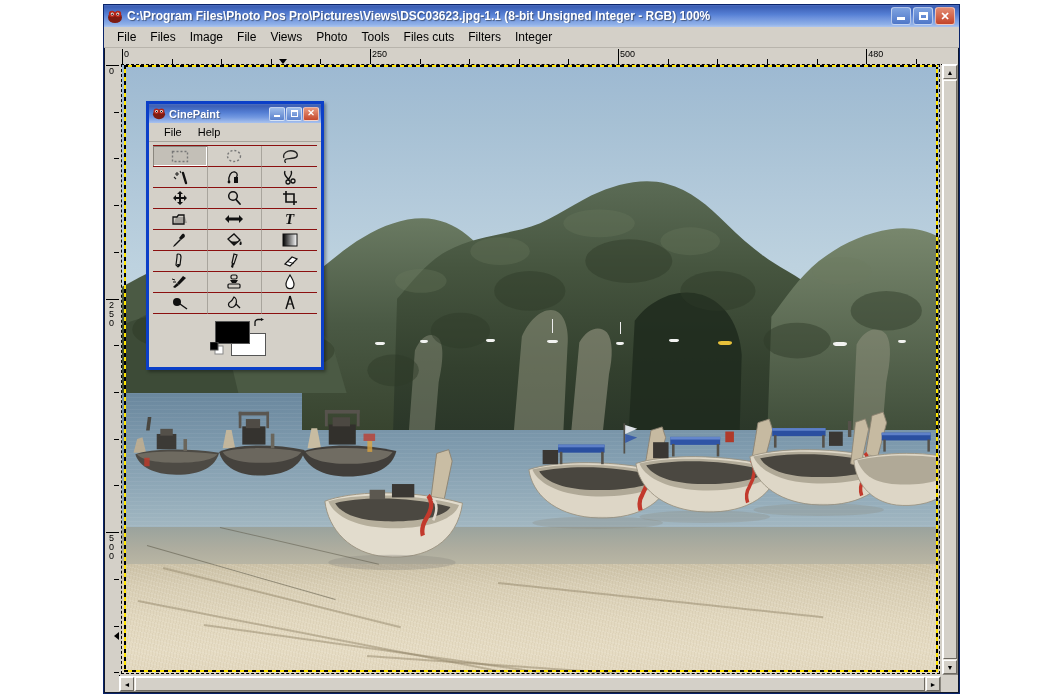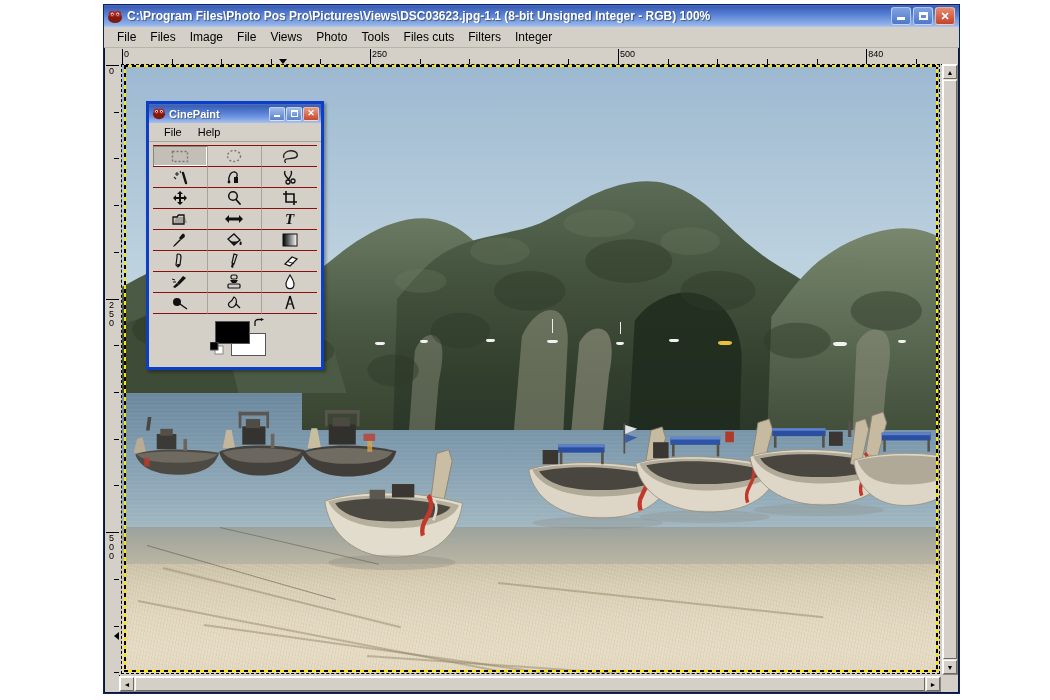--- a/index.html
+++ b/index.html
@@ -254,21 +254,21 @@
         <div class="rtick" style="left: 350.267px; width: 1px; bottom: 0px; height: 5px;"></div>
         <div class="rtick" style="left: 399.877px; width: 1px; bottom: 0px; height: 5px;"></div>
         <div class="rtick" style="left: 449.486px; width: 1px; bottom: 0px; height: 5px;"></div>
         <div class="rtick" style="left: 499.096px; width: 1px; bottom: 0px; height: 15px;"></div>
         <div class="rlabel" style="left: 501.096px; top: 2px;">500</div>
         <div class="rtick" style="left: 548.706px; width: 1px; bottom: 0px; height: 5px;"></div>
         <div class="rtick" style="left: 598.315px; width: 1px; bottom: 0px; height: 5px;"></div>
         <div class="rtick" style="left: 647.925px; width: 1px; bottom: 0px; height: 5px;"></div>
         <div class="rtick" style="left: 697.535px; width: 1px; bottom: 0px; height: 5px;"></div>
         <div class="rtick" style="left: 747.144px; width: 1px; bottom: 0px; height: 15px;"></div>
-        <div class="rlabel" style="left: 749.144px; top: 2px;">840</div>
+        <div class="rlabel" style="left: 749.144px; top: 2px;">480</div>
         <div class="rtick" style="left: 796.754px; width: 1px; bottom: 0px; height: 5px;"></div>
         <div style="position: absolute; left: 160px; bottom: 0px; width: 0px; height: 0px; border-left: 4px solid transparent; border-right: 4px solid transparent; border-top: 5px solid rgb(0, 0, 0);"></div>
       </div>
 
     <div class="rulerV" id="rulerV">
         <div class="rtick" style="top: 1px; height: 1px; right: 0px; width: 13px;"></div>
         <div class="rlabelV" style="left: 2px; top: 3px;">0</div>
         <div class="rtick" style="top: 47.7176px; height: 1px; right: 0px; width: 5px;"></div>
         <div class="rtick" style="top: 94.4351px; height: 1px; right: 0px; width: 5px;"></div>
         <div class="rtick" style="top: 141.153px; height: 1px; right: 0px; width: 5px;"></div>

